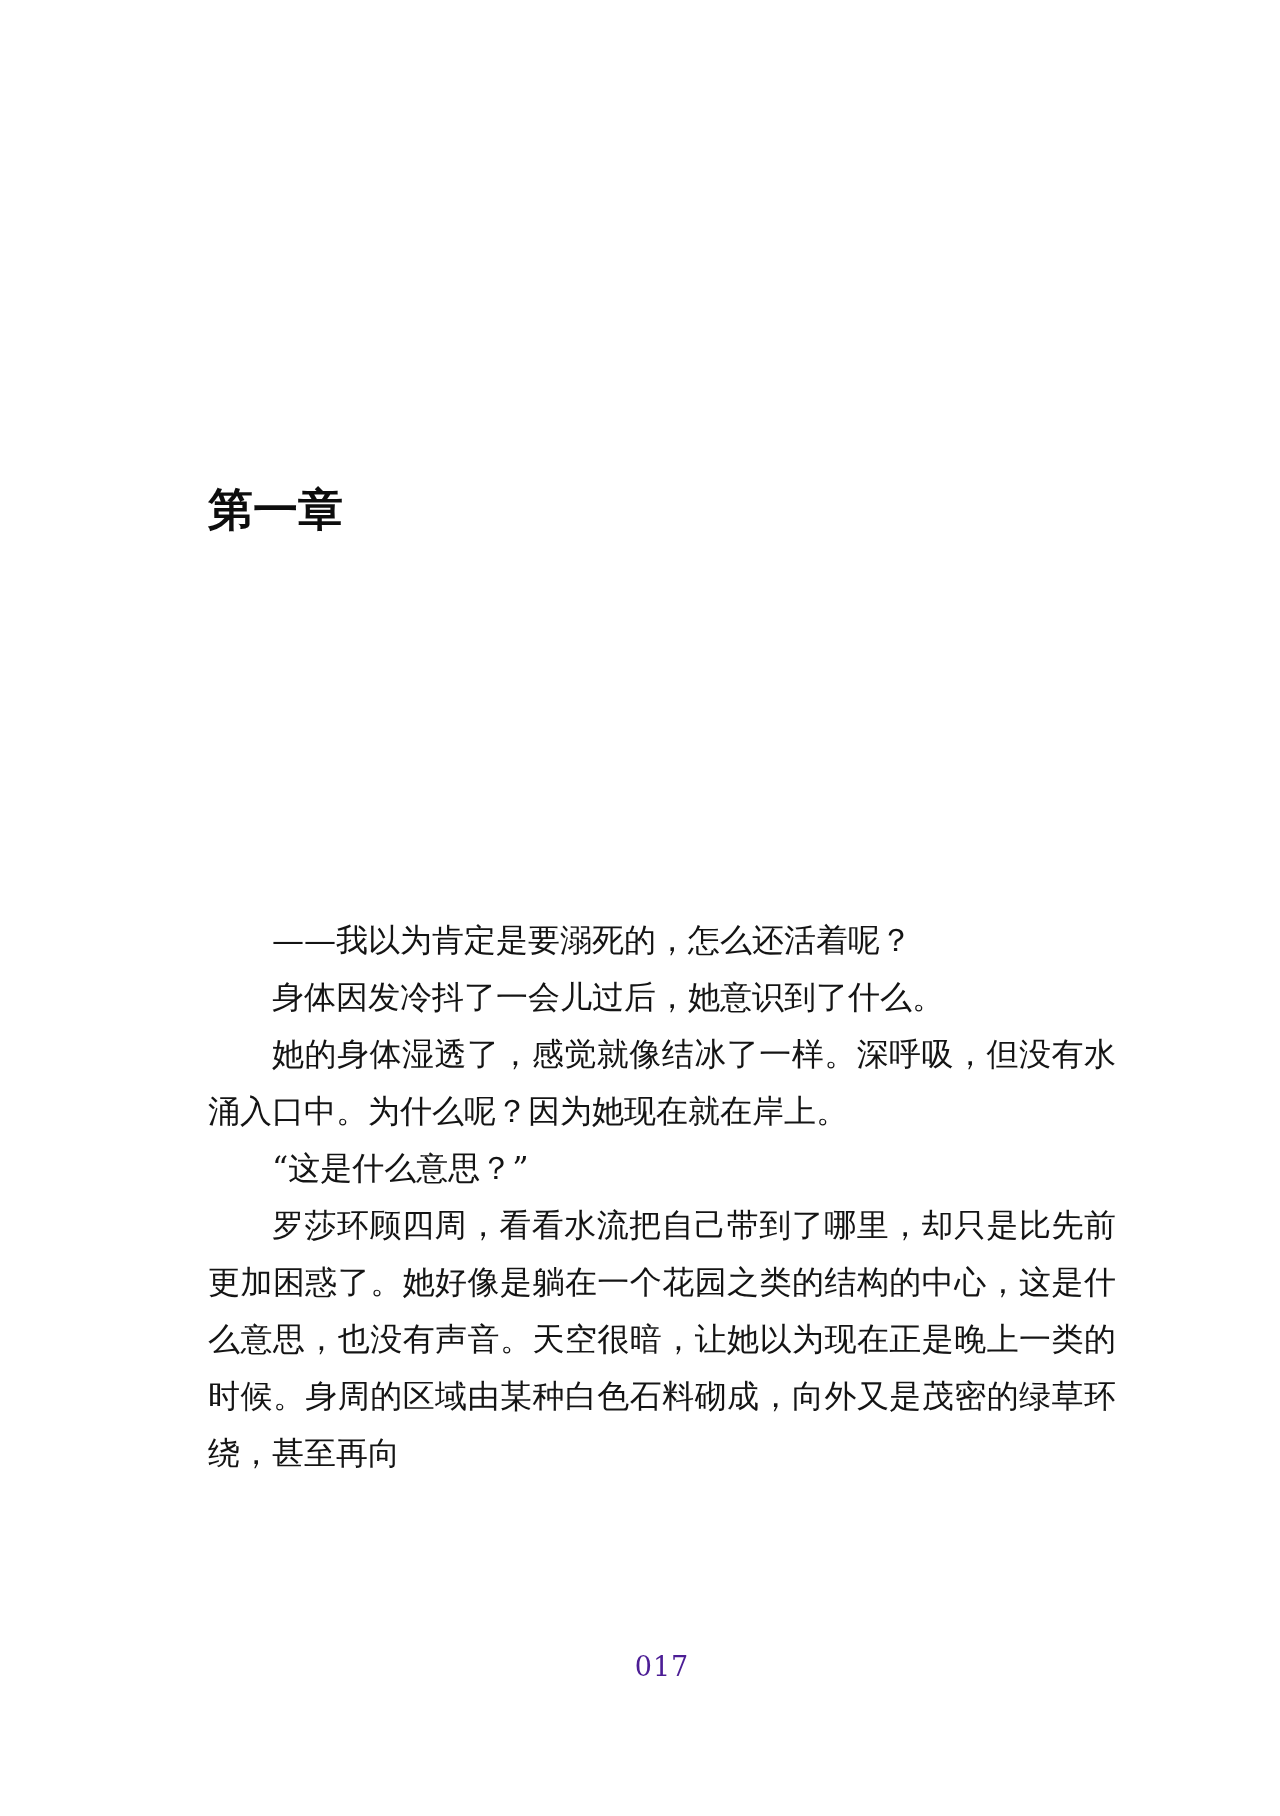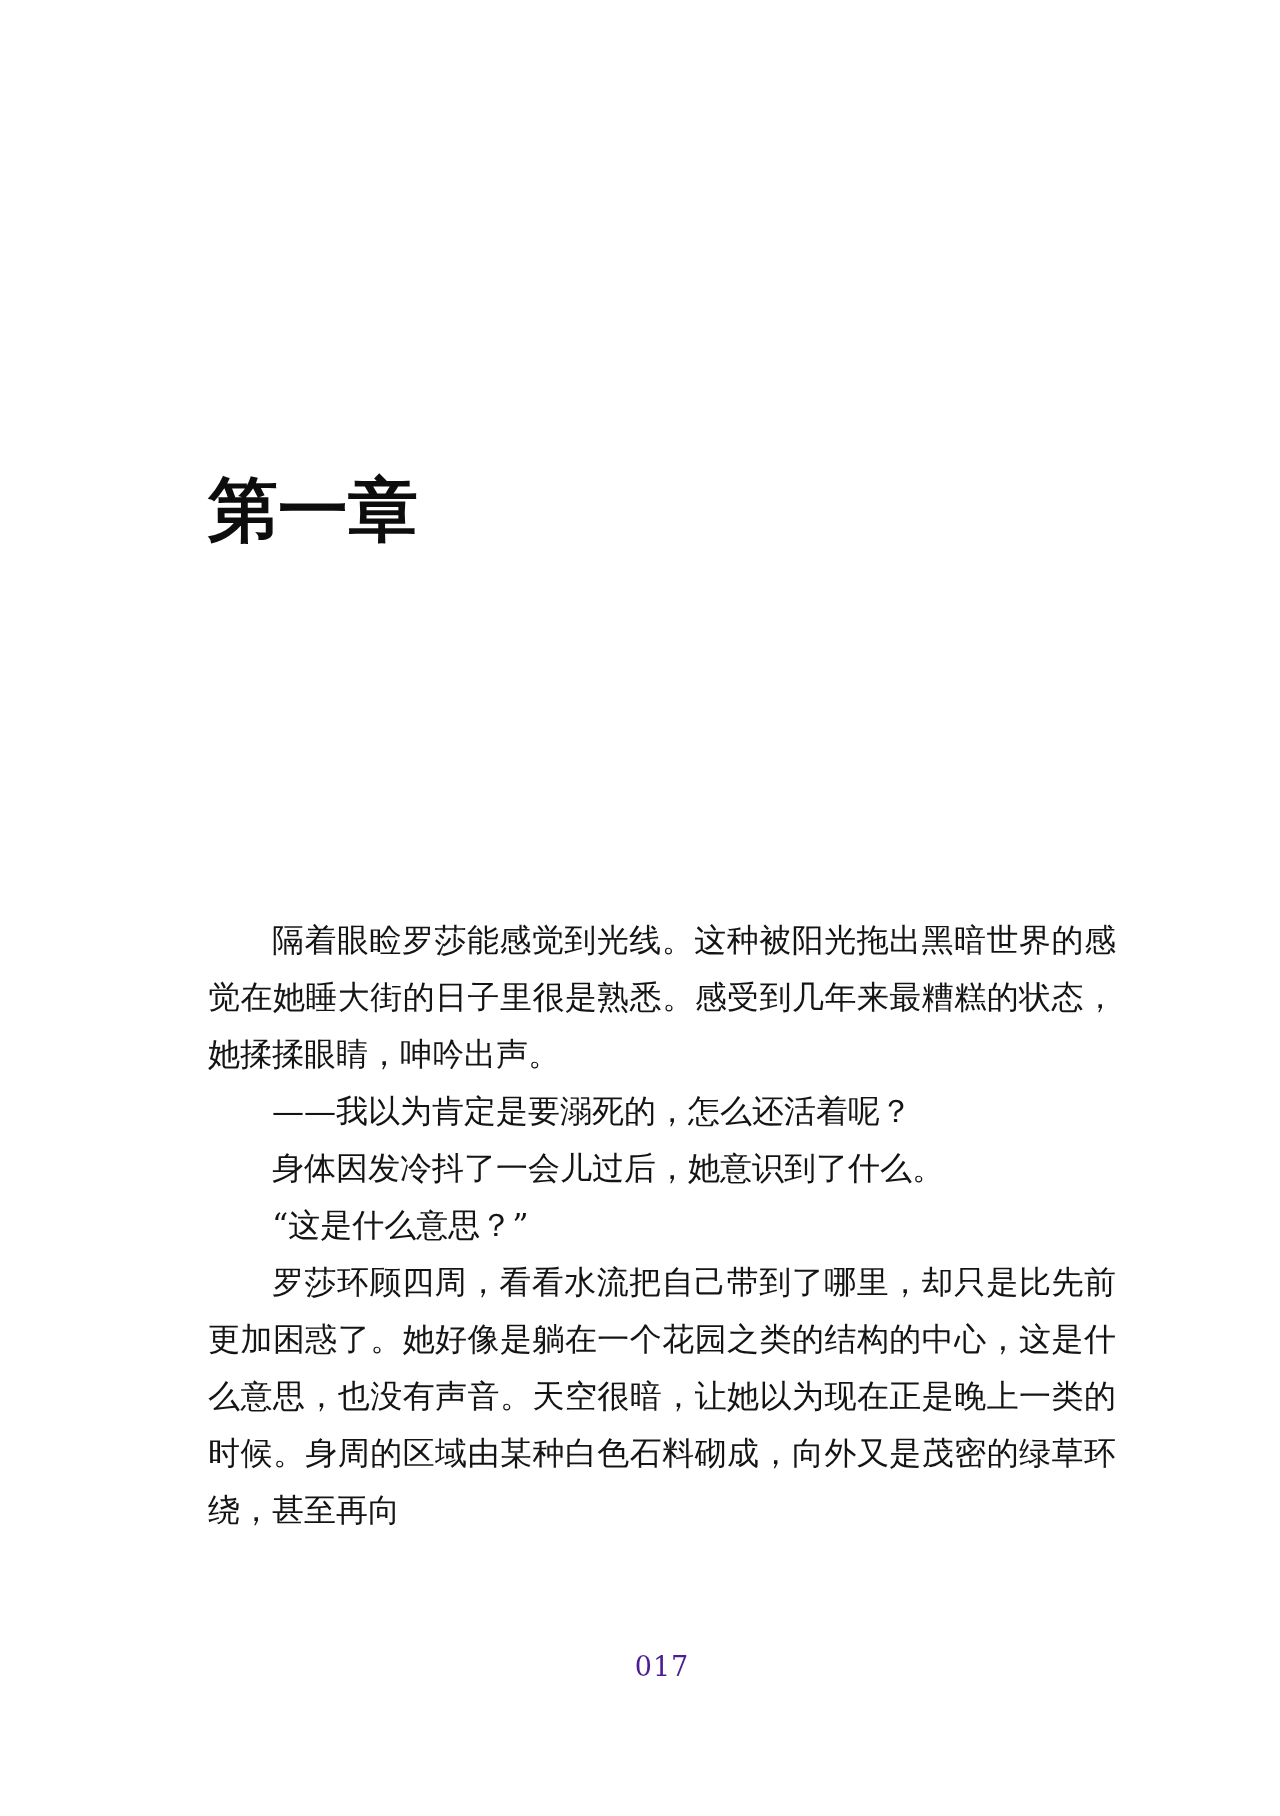--- a/index.html
+++ b/index.html
@@ -15,21 +15,21 @@
     color: #000000;
     overflow: hidden;
     font-family: "DejaVu Serif", "Liberation Serif", serif;
   }
   .chapter-heading {
     position: absolute;
     left: 208px;
     top: 458px;
     font-family: "DejaVu Sans", "Liberation Sans", sans-serif;
     font-weight: 900;
-    font-size: 70px;
+    font-size: 45px;
     line-height: 104px;
     color: #0d0d0d;
     letter-spacing: 0px;
   }
   .chapter-heading .line {
     display: block;
     white-space: nowrap;
   }
   .body-text {
     position: absolute;
@@ -61,22 +61,22 @@
 </head>
 <body>
 
 <div class="page">
 
   <div class="chapter-heading">
     <span class="line">第一章</span>
   </div>
 
   <div class="body-text">
-    <p>隔着眼睑罗莎能感觉到光线。这种被阳光拖出黑暗世界的感觉在她睡大街的日子里很是熟悉。感受到几年来最糟糕的状态，她揉揉眼睛，呻吟出声。</p>
     <p>——我以为肯定是要溺死的，怎么还活着呢？</p>
     <p>身体因发冷抖了一会儿过后，她意识到了什么。</p>
+    <p>她的身体湿透了，感觉就像结冰了一样。深呼吸，但没有水涌入口中。为什么呢？因为她现在就在岸上。</p>
     <p>“这是什么意思？”</p>
     <p>罗莎环顾四周，看看水流把自己带到了哪里，却只是比先前更加困惑了。她好像是躺在一个花园之类的结构的中心，这是什么意思，也没有声音。天空很暗，让她以为现在正是晚上一类的时候。身周的区域由某种白色石料砌成，向外又是茂密的绿草环绕，甚至再向</p>
   </div>
 
   <div class="page-number">017</div>
 
 </div>
 
 </body></html>

